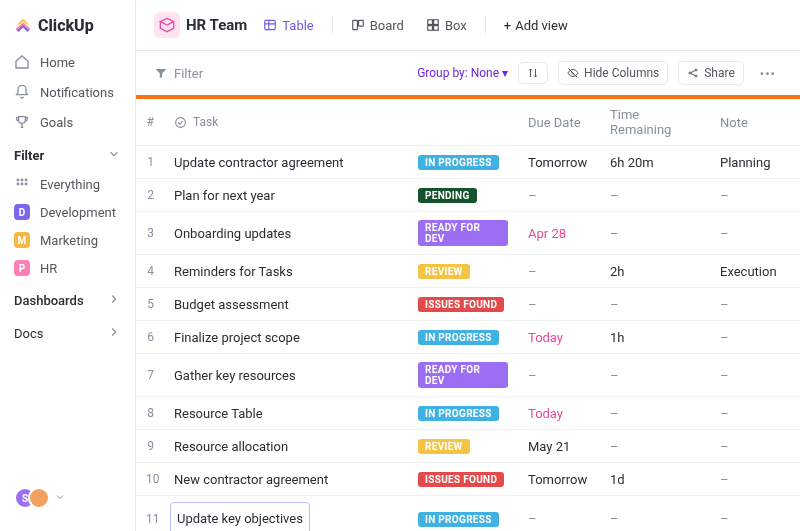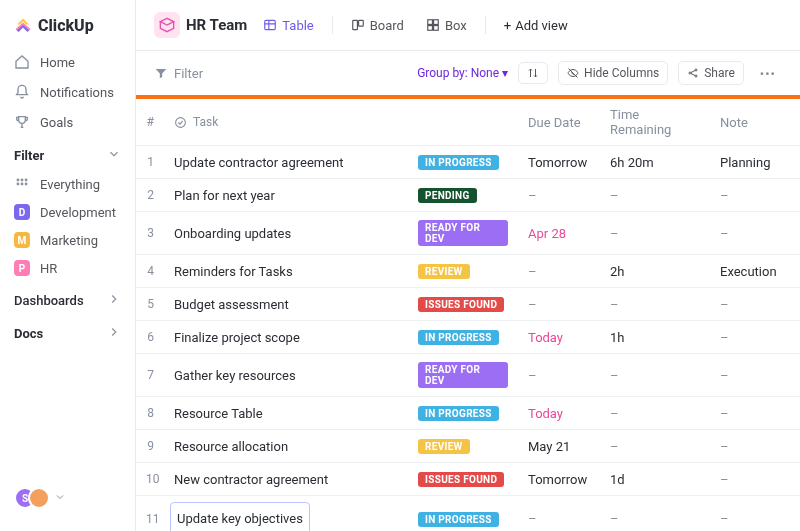--- a/index.html
+++ b/index.html
@@ -127,21 +127,21 @@
       </div>
 
     <div class="section-header" style="font-weight:500;">
       <span>Dashboards</span>
       <span class="chevron">
         <svg viewBox="0 0 24 24" width="14" height="14" fill="none" stroke="currentColor" stroke-width="2">
             <polyline points="9 6 15 12 9 18"></polyline>
           </svg>
       </span>
     </div>
-    <div class="section-header" style="font-weight:700;">
+    <div class="section-header" style="font-weight:400;">
       <span>Docs</span>
       <span class="chevron">
         <svg viewBox="0 0 24 24" width="14" height="14" fill="none" stroke="currentColor" stroke-width="2">
             <polyline points="9 6 15 12 9 18"></polyline>
           </svg>
       </span>
     </div>
 
     <div class="footer">
       <div class="avatar" style="background:#9b6ef3;display:flex;align-items:center;justify-content:center;color:#fff;font-size:10px;font-weight:700">S</div>

